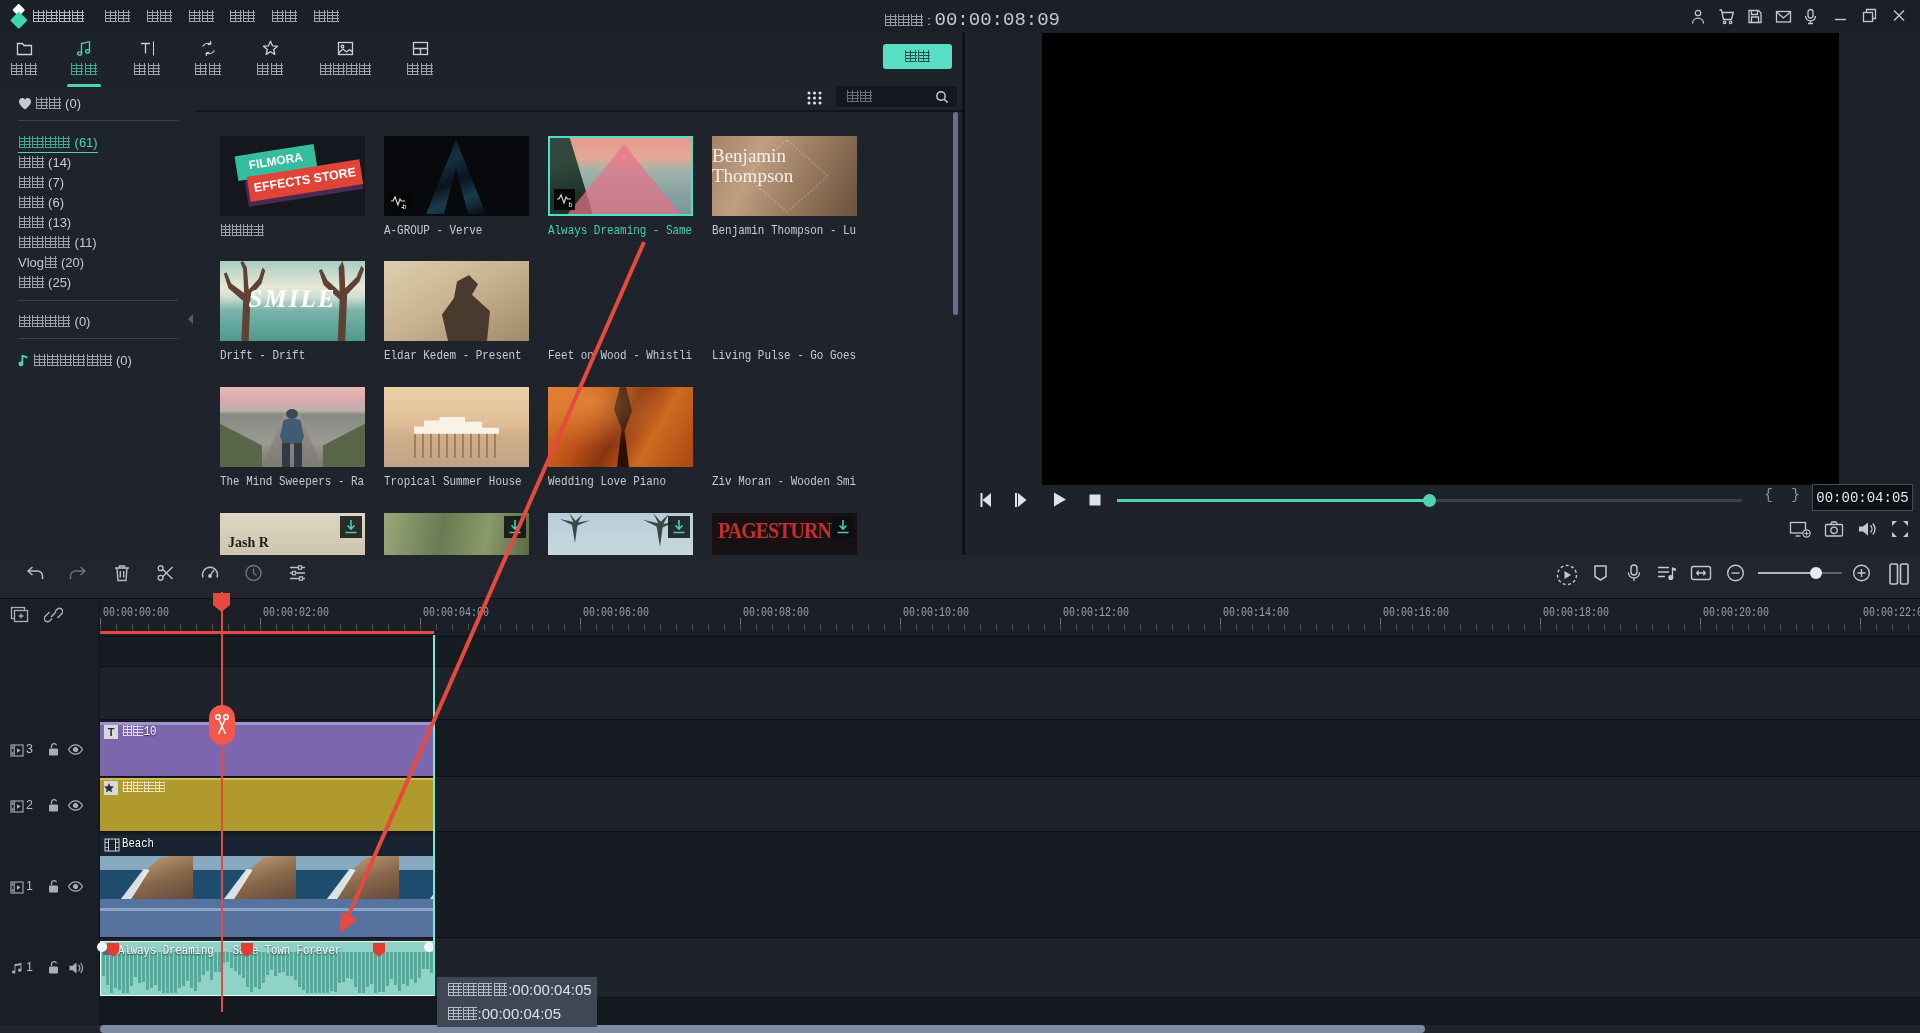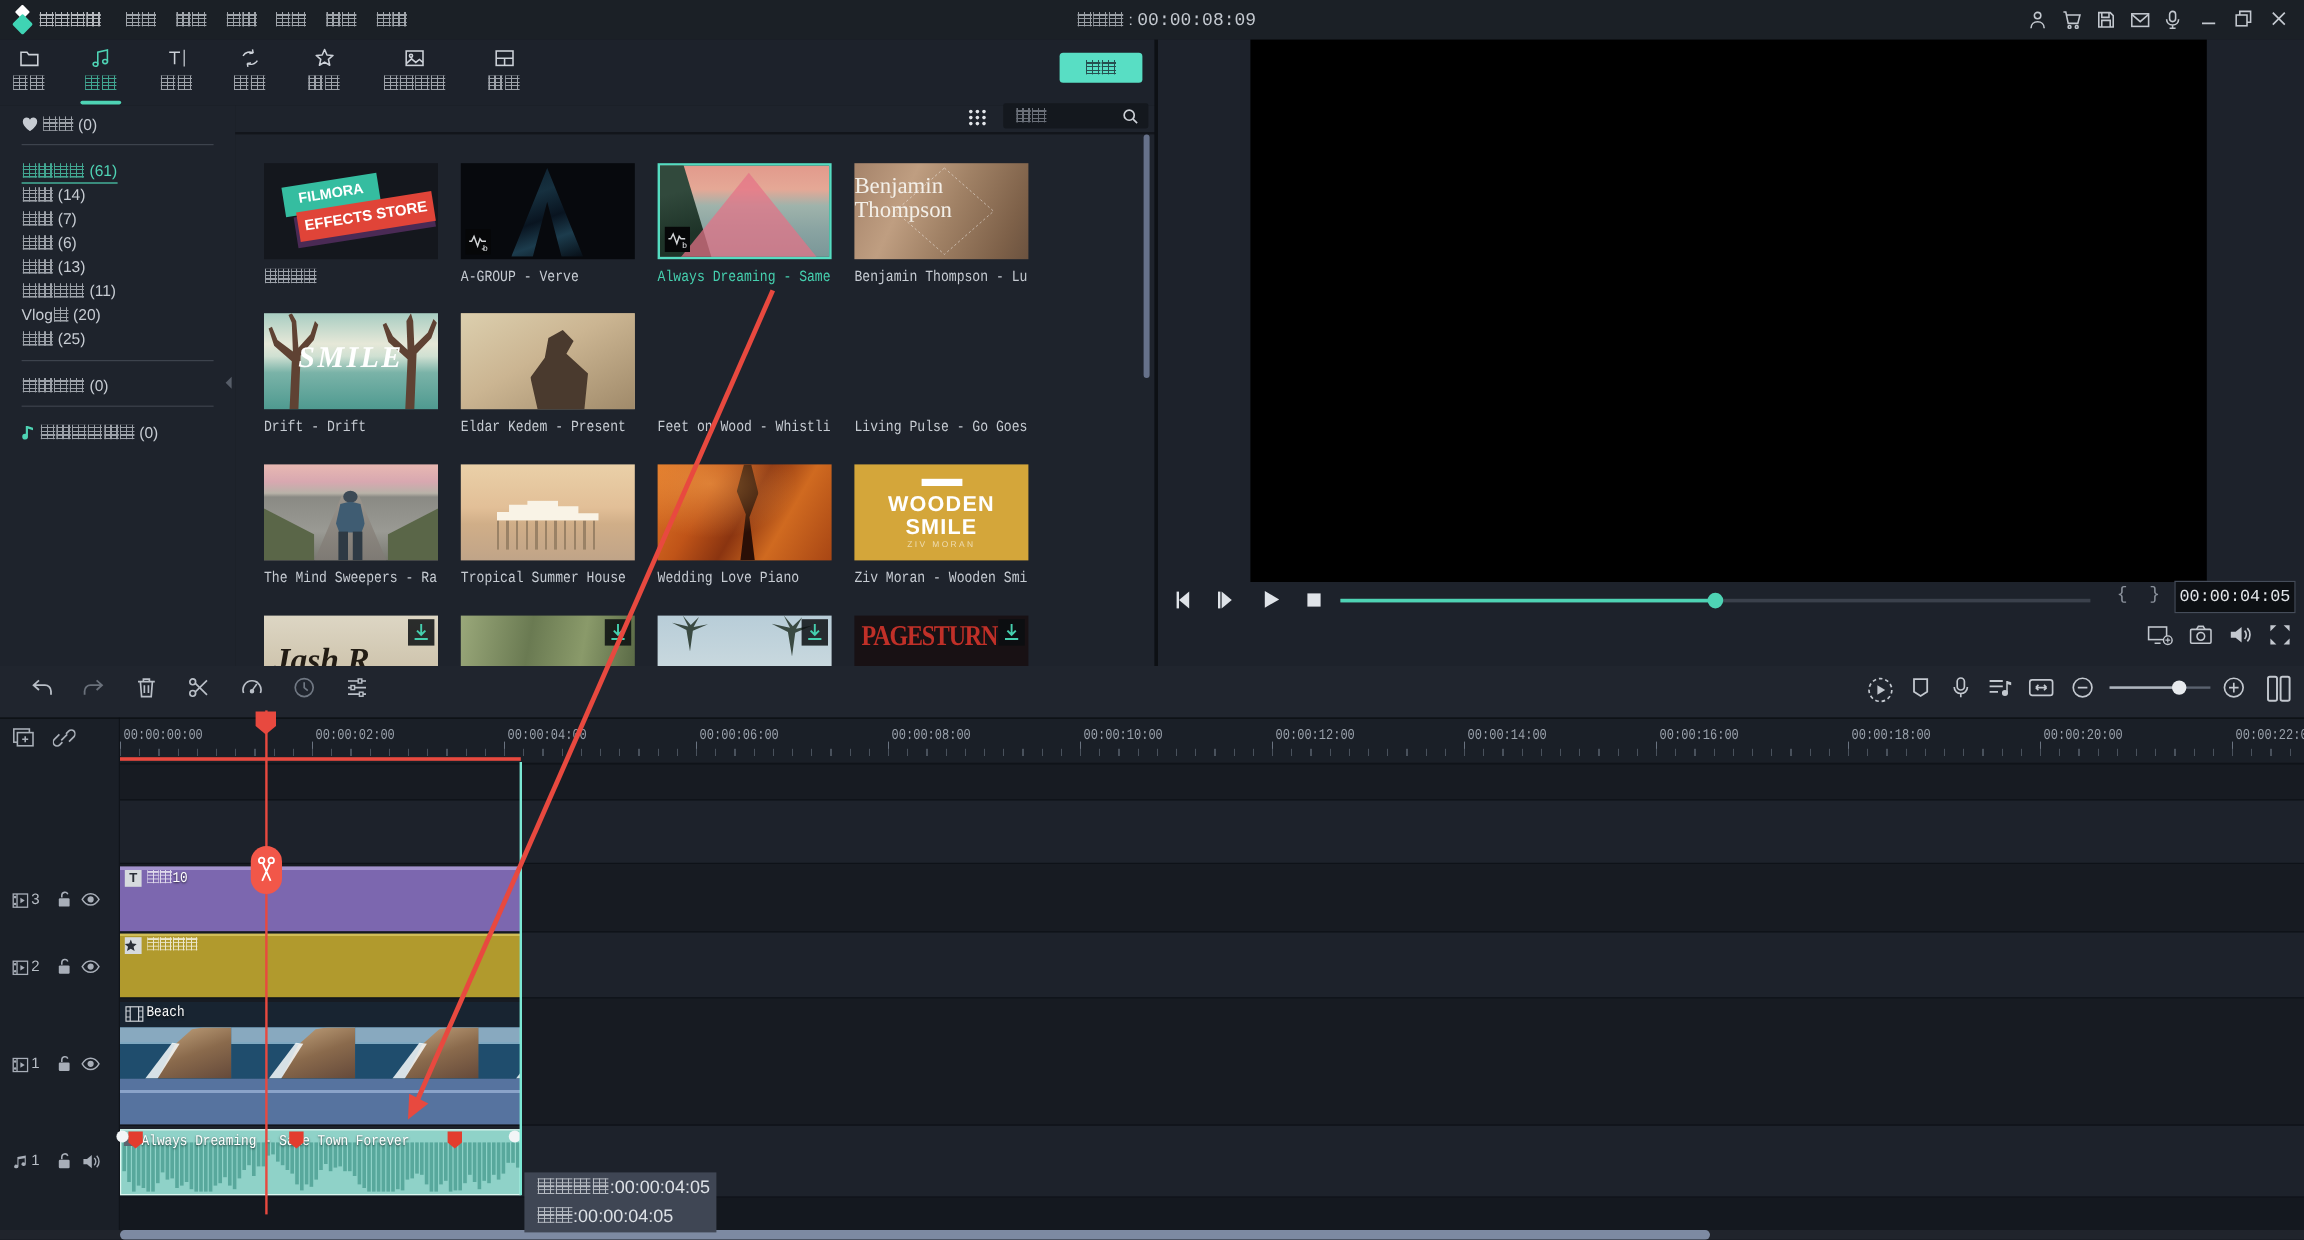--- a/index.html
+++ b/index.html
@@ -61,21 +61,21 @@
       <rect x="5.2" y="1.5" width="9" height="9" rx="1" transform="rotate(45 9.7 6)" fill="#fff"></rect>
       <rect x="3.6" y="10" width="12.5" height="12.5" rx="1.5" transform="rotate(45 9.8 16.2)" fill="#3fd4b4"></rect>
     </svg>
 <div class="menu" style="left:32px;font-weight:bold;color:#e7eaee"><i class="c"></i><i class="c"></i><i class="c"></i><i class="c"></i></div>
 <div class="menu" style="left:104px"><i class="c"></i><i class="c"></i></div>
 <div class="menu" style="left:146px"><i class="c"></i><i class="c"></i></div>
 <div class="menu" style="left:188px"><i class="c"></i><i class="c"></i></div>
 <div class="menu" style="left:229px"><i class="c"></i><i class="c"></i></div>
 <div class="menu" style="left:271px"><i class="c"></i><i class="c"></i></div>
 <div class="menu" style="left:313px"><i class="c"></i><i class="c"></i></div>
-<div id="wintitle"><i class="c"></i><i class="c"></i><i class="c"></i> : <span class="mono" style="font-size:15px">00:00:08:09</span></div>
+<div id="wintitle"><i class="c"></i><i class="c"></i><i class="c"></i> : <span class="mono" style="font-size:19px">00:00:08:09</span></div>
 <svg class="tico" style="left:1690px" width="16" height="17" viewBox="0 0 16 17" fill="none" stroke="currentColor" stroke-width="1.3">
       <circle cx="8" cy="5" r="2.7"></circle>
       <path d="M2.5 15.5c0-3.2 2.4-5.3 5.5-5.3s5.5 2.1 5.5 5.3"></path>
     </svg>
 <svg class="tico" style="left:1718px" width="17" height="17" viewBox="0 0 17 17" fill="none" stroke="currentColor" stroke-width="1.3">
       <path d="M1.5 2h2l2 9.5h8l1.8-7H4.2"></path>
       <circle cx="6.6" cy="14.4" r="1.2"></circle>
       <circle cx="12.6" cy="14.4" r="1.2"></circle>
     </svg>
 <svg class="tico" style="left:1747px" width="16" height="17" viewBox="0 0 16 17" fill="none" stroke="currentColor" stroke-width="1.3">
@@ -260,29 +260,24 @@
 <div class="thumb" style="left:188px;top:299px;background:linear-gradient(180deg,#ead0a8 0%,#e2bf97 45%,#d0ae88 62%,#c0a488 100%)">
  <div class="abs" style="left:30px;top:30px;width:85px;height:24px;background:#f9f3e6;clip-path:polygon(0 70%,0 40%,12% 40%,12% 15%,30% 15%,30% 0,60% 0,60% 20%,80% 20%,80% 45%,100% 45%,100% 70%)"></div>
  <div class="abs" style="left:30px;top:47px;width:85px;height:24px;background:repeating-linear-gradient(90deg,#9a8266 0 2px,transparent 2px 8px)"></div>
 </div>
 <div class="tlabel" style="left:188px;top:386px">Tropical Summer House</div>
 <div class="thumb" style="left:352px;top:299px;background:linear-gradient(120deg,#e07828 0%,#c05418 30%,#8a3410 50%,#d06a20 70%,#a84614 100%)">
  <div class="abs" style="left:60px;top:0;width:30px;height:80px;background:#2a0f06;clip-path:polygon(40% 0,60% 0,80% 30%,55% 55%,70% 100%,30% 100%,45% 52%,20% 28%)"></div>
  <div class="abs" style="left:0;top:0;width:145px;height:80px;background:radial-gradient(ellipse at 30% 20%,rgba(255,180,90,.45),transparent 50%)"></div>
 </div>
 <div class="tlabel" style="left:352px;top:386px">Wedding Love Piano</div>
-<div class="thumb" style="left:516px;top:299px;background:#d4a63a">
- <div class="abs" style="left:56px;top:12px;width:34px;height:6px;background:#fff"></div>
- <div class="abs" style="left:0;top:24px;width:145px;text-align:center;color:#fff;font-weight:bold;font-size:18px;line-height:19px;letter-spacing:1px">WOODEN<br>SMILE</div>
- <div class="abs" style="left:0;top:64px;width:145px;text-align:center;color:rgba(255,255,255,.6);font-size:7px;letter-spacing:2px">ZIV MORAN</div>
-</div>
 <div class="tlabel" style="left:516px;top:386px">Ziv Moran - Wooden Smi</div>
 
 <div class="thumb" style="left:24px;top:425px;height:42px;background:linear-gradient(180deg,#ddd6c4 0%,#cfc5ae 100%)">
- <div class="abs" style="left:8px;top:22px;width:120px;height:18px;color:#221c14;font-family:'Liberation Serif',serif;font-style:italic;font-weight:bold;font-size:28px">Jash R</div>
+ <div class="abs" style="left:8px;top:22px;width:120px;height:18px;color:#221c14;font-family:'Liberation Serif',serif;font-weight:bold;font-size:14px">Jash R</div>
  <div class="dlbadge">
         <svg width="22" height="22" viewBox="0 0 22 22" fill="none" stroke="#45cfae" stroke-width="1.6">
           <path d="M11 4v9M7.5 9.5L11 13l3.5-3.5M5.5 16.5h11"></path>
         </svg>
       </div>
 </div>
 <div class="thumb" style="left:188px;top:425px;height:42px;background:linear-gradient(100deg,#9aa87a 0%,#6a7a52 40%,#8a9a6a 70%,#5a6a46 100%)">
  <div class="dlbadge">
         <svg width="22" height="22" viewBox="0 0 22 22" fill="none" stroke="#45cfae" stroke-width="1.6">
           <path d="M11 4v9M7.5 9.5L11 13l3.5-3.5M5.5 16.5h11"></path>

